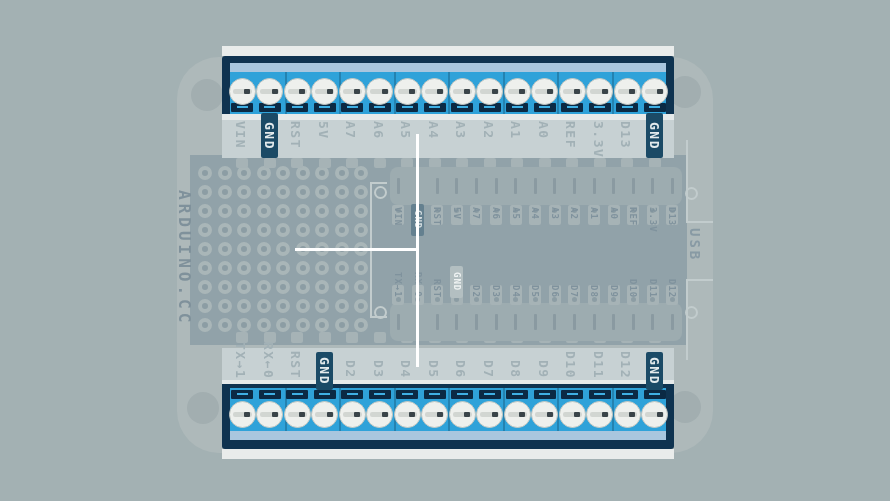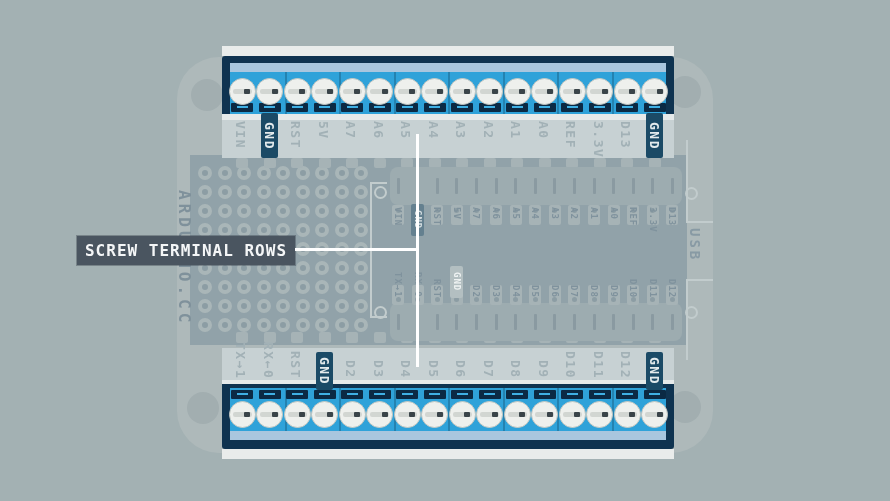--- a/index.html
+++ b/index.html
@@ -529,18 +529,15 @@
     <div class="abs vlabel" style="left: 454px; bottom: 122px;">D6</div>
     <div class="abs vlabel" style="left: 481.5px; bottom: 122px;">D7</div>
     <div class="abs vlabel" style="left: 509px; bottom: 122px;">D8</div>
     <div class="abs vlabel" style="left: 536.5px; bottom: 122px;">D9</div>
     <div class="abs vlabel" style="left: 564px; bottom: 122px;">D10</div>
     <div class="abs vlabel" style="left: 591.5px; bottom: 122px;">D11</div>
     <div class="abs vlabel" style="left: 619px; bottom: 122px;">D12</div>
     <div class="abs badge" style="left: 646px; top: 352px; width: 17px; height: 38px;">
       <span class="vlabel">GND</span>
     </div>
-    <div class="abs callout" style="left:77px;top:236px;width:218px;height:29px;">
-    <span>SCREW TERMINAL ROWS</span>
-  </div>
   <div class="abs cline" style="left:295px;top:248px;width:122px;height:3px;"></div>
   <div class="abs cline" style="left:416px;top:134px;width:3px;height:233px;"></div>
 </div>
 
 </body></html>

